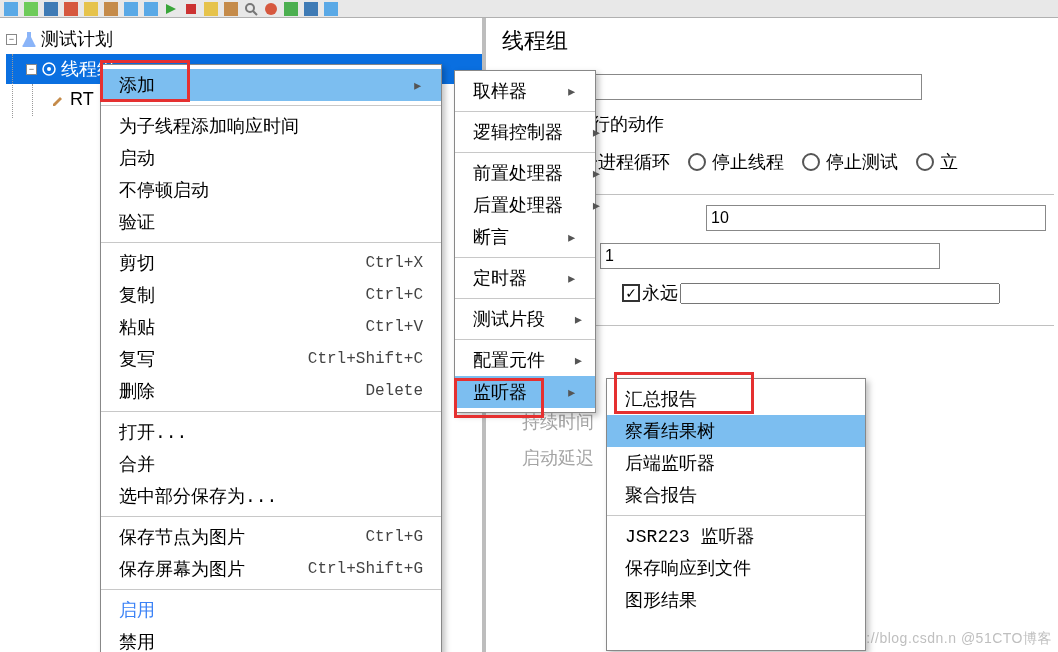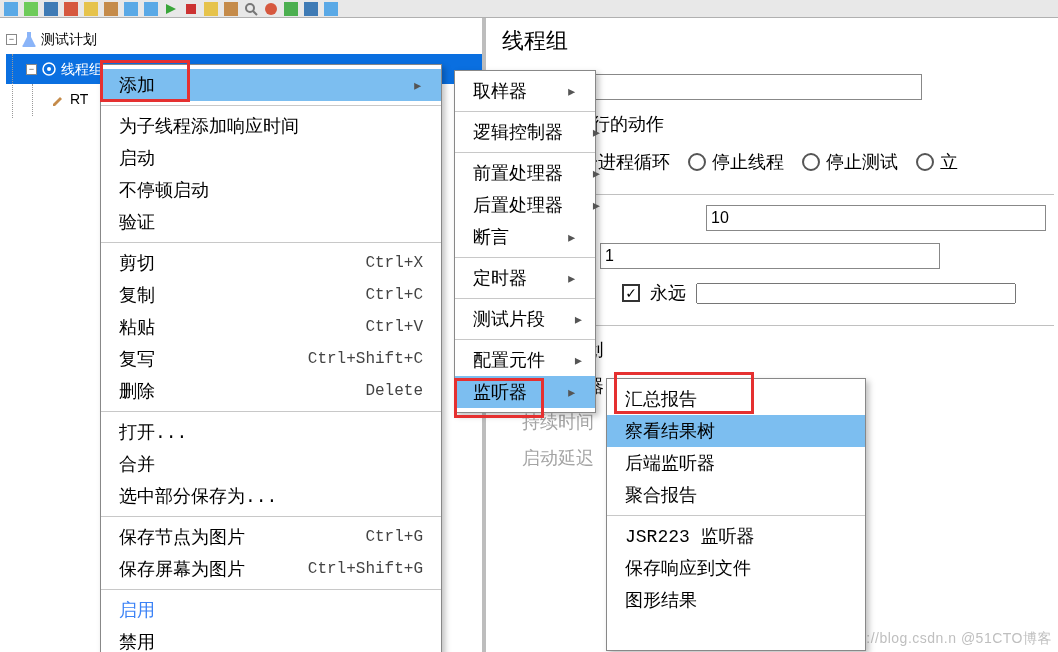--- a/index.html
+++ b/index.html
@@ -27,21 +27,21 @@
     overflow: hidden;
   }
   .tb-ico { width: 14px; height: 14px; }
 
   
   .columns { display: flex; height: calc(100% - 18px); }
   .left  { width: 486px; border-right: 4px solid #bdbdbd; position: relative; padding-top: 6px; }
   .right { flex: 1; padding: 8px 4px 0 16px; position: relative; }
 
   
-  .tree { font-size: 14px; line-height: 30px; padding-left: 6px; }
+  .tree { font-size: 18px; line-height: 30px; padding-left: 6px; }
   .node { display: flex; align-items: center; gap: 4px; white-space: nowrap; }
   .tw {
     width: 11px; height: 11px;
     border: 1px solid #888; display:flex;align-items:center;justify-content:center;
     font-size: 9px; line-height: 9px; color:#555; background:#fff;
   }
   .tw::before{content:"−";}
   .doc-ico { width:16px;height:16px; }
   .node.sel { background:#0a6fe0; color:#fff; }
   .indent1{padding-left:20px;}
@@ -60,21 +60,21 @@
     border:1px solid #888; height:26px; padding:0 4px; font-size:16px;
   }
   .txt-long{ width: 420px; }
   .radio-row{ display:flex; align-items:center; gap:18px; font-size:18px; margin:14px 0 0 0; }
   .radio-row label{ display:flex; align-items:center; gap:6px; }
   .radio {
     width:18px;height:18px;border:2px solid #555;border-radius:50%;display:inline-block;
   }
   .divider{ border:none; border-top:1px solid #c0c0c0; margin:20px 0 10px 0; }
   .num-field{ width:340px; }
-  .chk-row{ display:flex; align-items:center; gap:10px; margin:12px 14px; font-size:18px; }
+  .chk-row{ display:flex; align-items:center; gap:2px; margin:12px 14px; font-size:18px; }
   .chk{ width:18px;height:18px;border:2px solid #333;display:inline-flex;align-items:center;justify-content:center;font-size:14px;}
   .chk.checked::after{content:"✓";}
   .gray-lbl{color:#a4a4a4;}
 
   
   .menu{
     position:absolute; background:#fff; border:1px solid #888;
     box-shadow:3px 3px 6px rgba(0,0,0,.25);
     padding:4px 0; z-index:50;
   }

